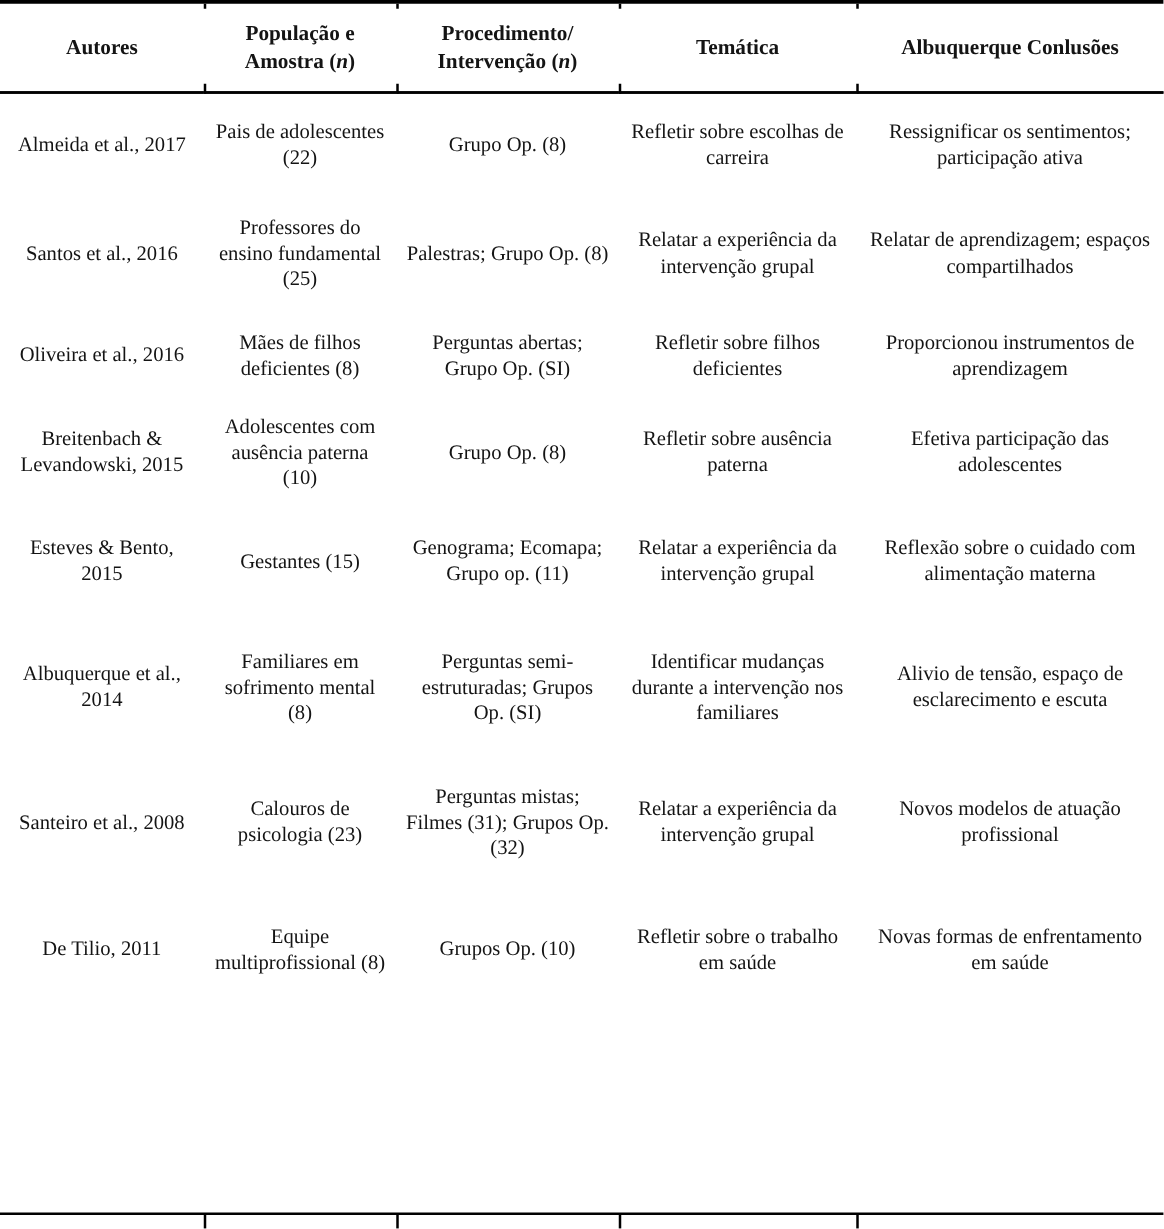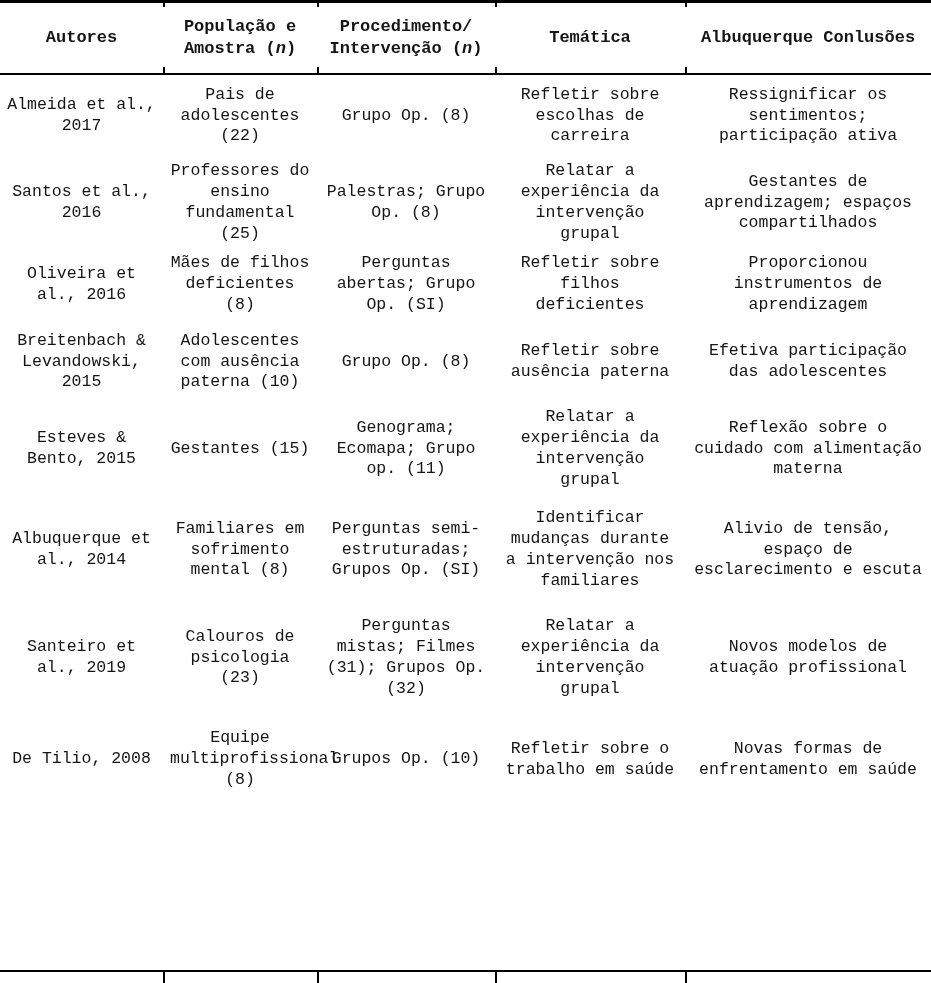--- a/index.html
+++ b/index.html
@@ -18,21 +18,21 @@
     position:absolute;left:0;width:100%;height:2px;background:#000;top:970px;
   }
   .tick{
     position:absolute;width:2px;background:#000;
   }
   .tick.top{top:3px;height:4px;}
   .tick.mid{top:67px;height:8px;}
   .tick.bot{top:972px;height:11px;}
   table.review{
     position:absolute;top:3px;left:0;
-    width:931px;border-collapse:collapse;table-layout:fixed;font-family:Liberation Mono, monospace;
+    width:931px;border-collapse:collapse;table-layout:fixed;
   }
   table.review th{
     font-weight:bold;
     font-size:17px;line-height:1.3;
     text-align:center;vertical-align:middle;
     padding:2px 6px;
     border-bottom:2px solid #000;
     height:66px;
   }
   table.review td{
@@ -69,21 +69,21 @@
           <td>Pais de adolescentes (22)</td>
           <td>Grupo Op. (8)</td>
           <td>Refletir sobre escolhas de carreira</td>
           <td>Ressignificar os sentimentos; participação ativa</td>
         </tr>
         <tr style="height: 92px;">
           <td>Santos et al., 2016</td>
           <td>Professores do ensino fundamental (25)</td>
           <td>Palestras; Grupo Op. (8)</td>
           <td>Relatar a experiência da intervenção grupal</td>
-          <td>Gestantes de aprendizagem; espaços compartilhados</td>
+          <td>Relatar de aprendizagem; espaços compartilhados</td>
         </tr>
         <tr style="height: 71px; padding-left: 32px;">
           <td>Oliveira et al., 2016</td>
           <td>Mães de filhos deficientes (8)</td>
           <td>Perguntas abertas; Grupo Op. (SI)</td>
           <td>Refletir sobre filhos deficientes</td>
           <td>Proporcionou instrumentos de aprendizagem</td>
         </tr>
         <tr style="height: 84px;">
           <td>Breitenbach &amp; Levandowski, 2015</td>
@@ -100,28 +100,28 @@
           <td>Reflexão sobre o cuidado com alimentação materna</td>
         </tr>
         <tr style="height: 112px;">
           <td>Albuquerque et al., 2014</td>
           <td>Familiares em sofrimento mental (8)</td>
           <td>Perguntas semi-estruturadas; Grupos Op. (SI)</td>
           <td>Identificar mudanças durante a intervenção nos familiares</td>
           <td>Alivio de tensão, espaço de esclarecimento e escuta</td>
         </tr>
         <tr style="height: 104px;">
-          <td>Santeiro et al., 2019</td>
+          <td>Santeiro et al., 2008</td>
           <td>Calouros de psicologia (23)</td>
           <td>Perguntas mistas; Filmes (31); Grupos Op. (32)</td>
           <td>Relatar a experiência da intervenção grupal</td>
           <td>Novos modelos de atuação profissional</td>
         </tr>
         <tr style="height: 99px;">
-          <td>De Tilio, 2008</td>
+          <td>De Tilio, 2011</td>
           <td>Equipe multiprofissional (8)</td>
           <td>Grupos Op. (10)</td>
           <td>Refletir sobre o trabalho em saúde</td>
           <td>Novas formas de enfrentamento em saúde</td>
         </tr>
       </tbody>
   </table>
   <div class="rule-bottom"></div>
 <div class="tick top" style="left: 17.51%;"></div>
     <div class="tick top" style="left: 34.05%;"></div>

